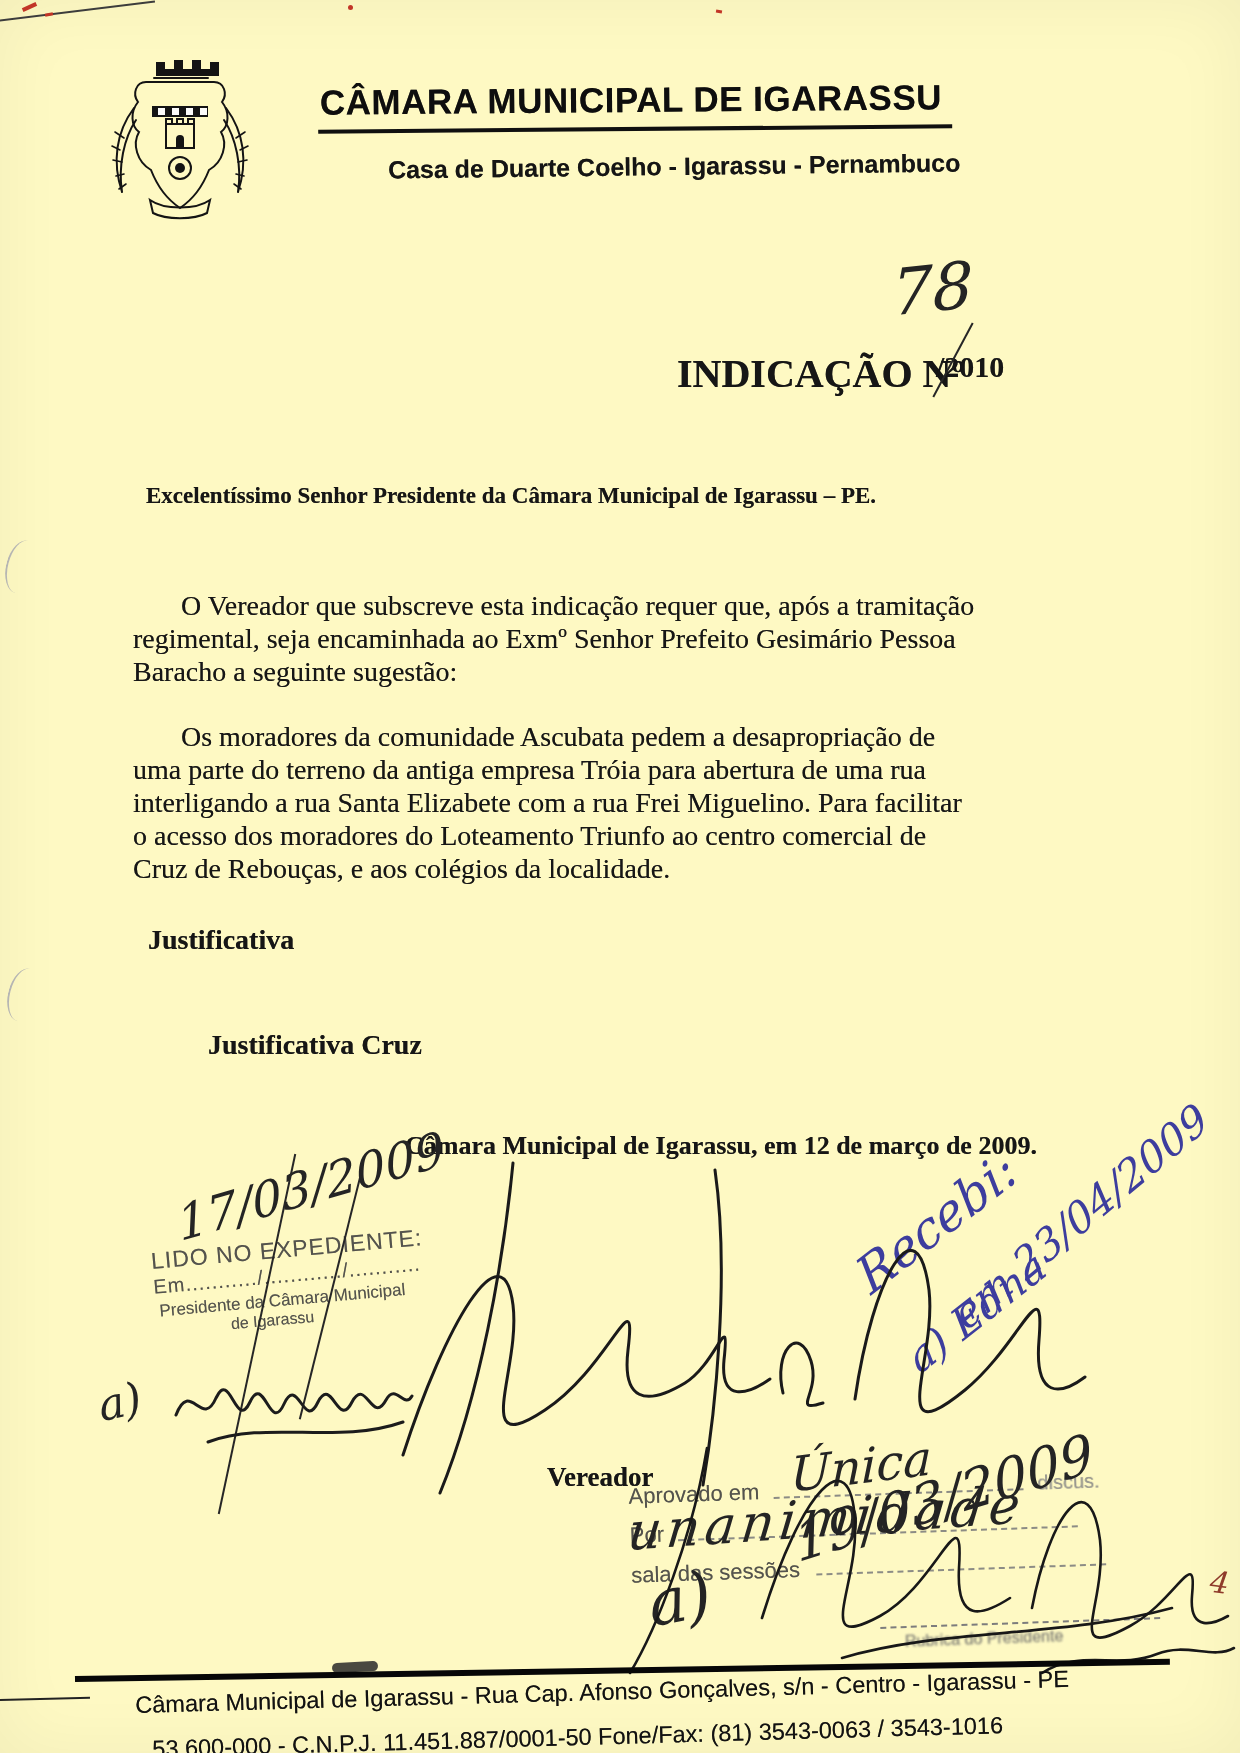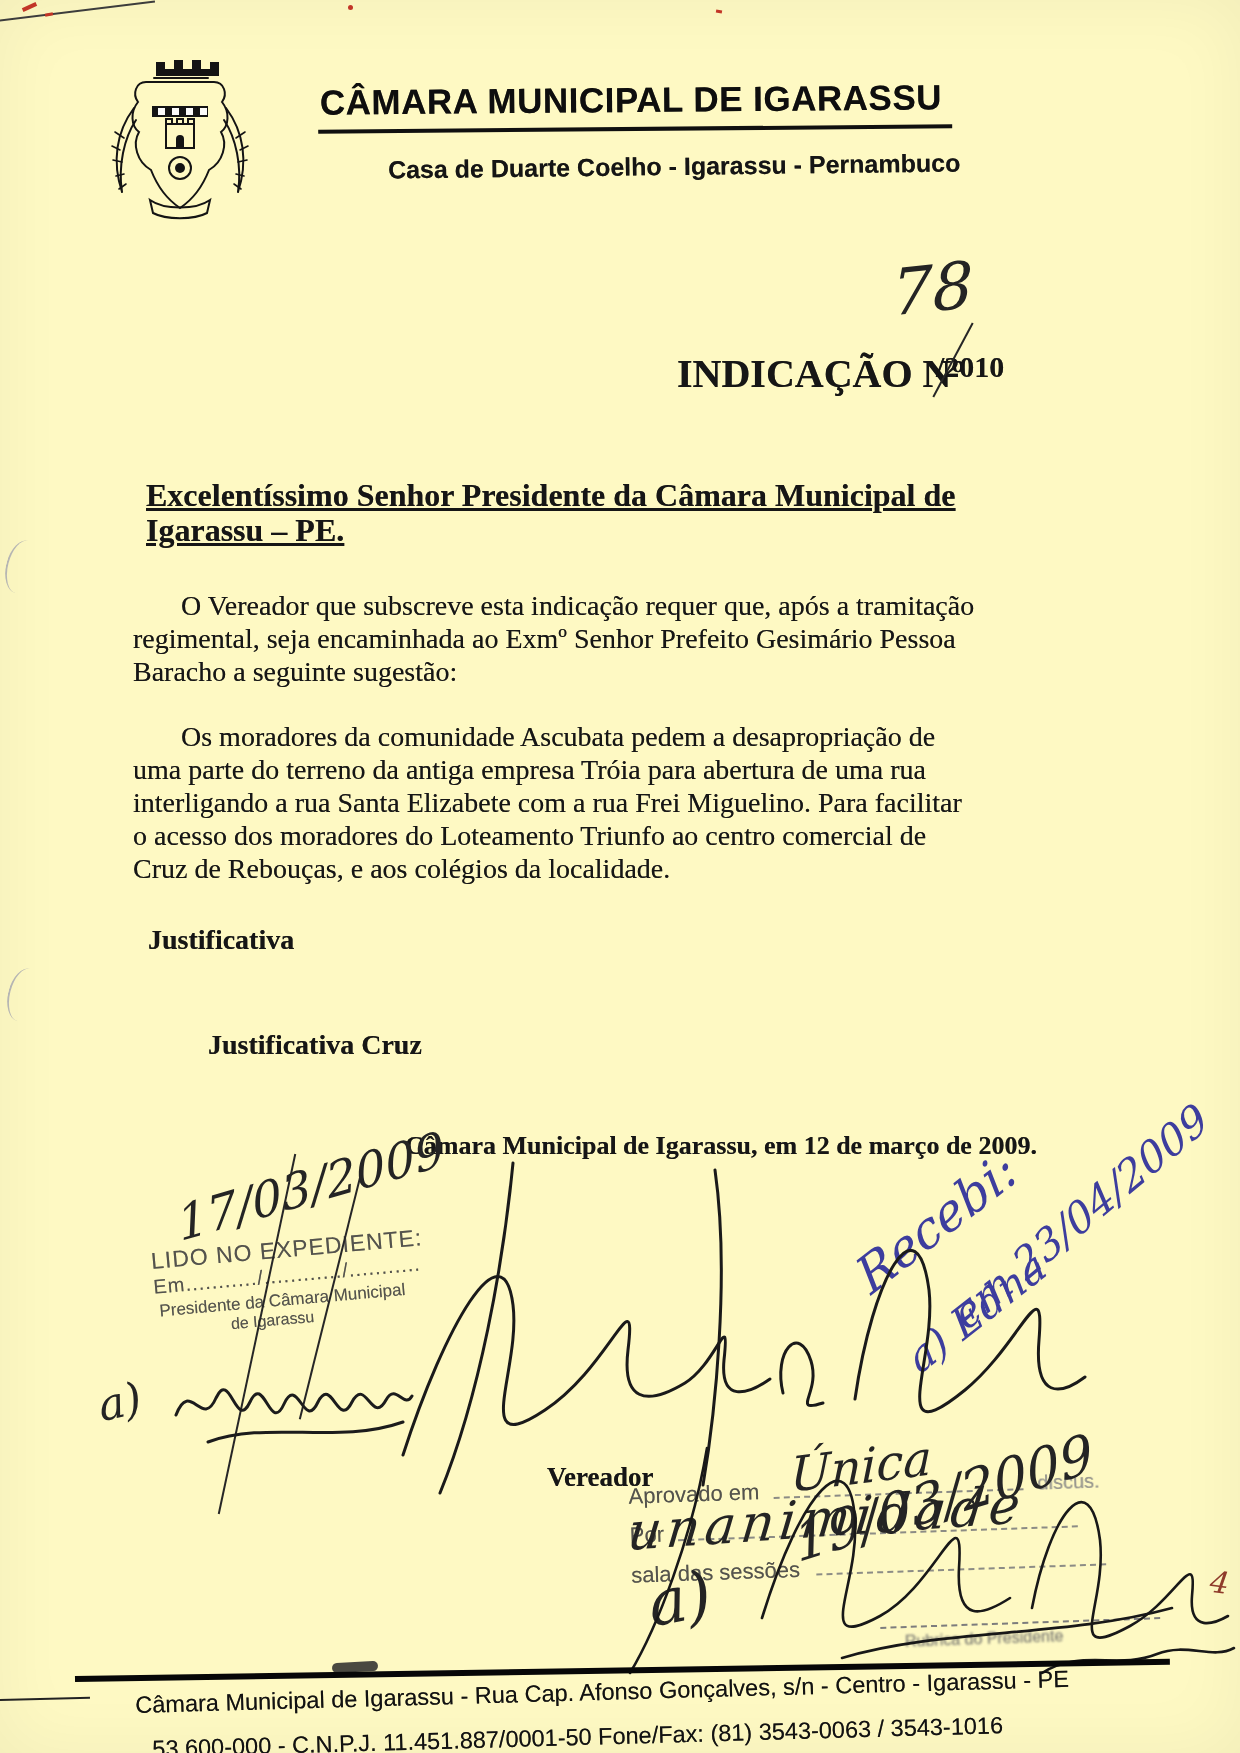--- a/index.html
+++ b/index.html
@@ -69,21 +69,21 @@
   </div>
 
   <div class="abs sans b title doc-text">CÂMARA MUNICIPAL DE IGARASSU</div>
   <div class="abs sans b subtitle doc-text">Casa de Duarte Coelho - Igarassu - Pernambuco</div>
 
   <span class="abs serif b doc-text" style="left:677px;top:350px;font-size:40px;">INDICAÇÃO Nº</span>
   <span class="abs serif b doc-text" style="left:936px;top:350px;font-size:30px;">/2010</span>
   <span class="hw" style="left:892px;top:252px;font-size:64px;transform:rotate(-6deg) skewX(-6deg);">78</span>
   <div class="stroke" style="left:952px;top:318px;height:84px;transform:rotate(28deg);"></div>
 
-  <div class="abs serif b doc-text" style="left:146px;top:478px;width:842px;font-size:32px;line-height:35px;text-decoration:underline;">Excelentíssimo Senhor Presidente da Câmara Municipal de Igarassu – PE.</div>
+  <div class="abs serif b doc-text" style="left:146px;top:478px;width:842px;font-size:23px;line-height:35px;">Excelentíssimo Senhor Presidente da Câmara Municipal de Igarassu – PE.</div>
 
   <div class="abs para indent doc-text" style="top:589px;">O Vereador que subscreve esta indicação requer que, após a tramitação regimental, seja encaminhada ao Exmº Senhor Prefeito Gesimário Pessoa Baracho a seguinte sugestão:</div>
   <div class="abs para indent doc-text" style="top:720px;">Os moradores da comunidade Ascubata pedem a desapropriação de uma parte do terreno da antiga empresa Tróia para abertura de uma rua interligando a rua Santa Elizabete com a rua Frei Miguelino. Para facilitar o acesso dos moradores do Loteamento Triunfo ao centro comercial de Cruz de Rebouças, e aos colégios da localidade.</div>
 
   <div class="abs serif b doc-text" style="left:148px;top:924px;font-size:28px;">Justificativa</div>
   <div class="abs serif b doc-text" style="left:208px;top:1029px;font-size:28px;">Justificativa Cruz</div>
 
   <div class="abs serif b doc-text" style="left:405px;top:1131px;font-size:26px;white-space:nowrap;">Câmara Municipal de Igarassu, em 12 de março de 2009.</div>
 
   <div class="abs stamp-ink" style="left:150px;top:1248px;transform:rotate(-5deg);transform-origin:left top;">

